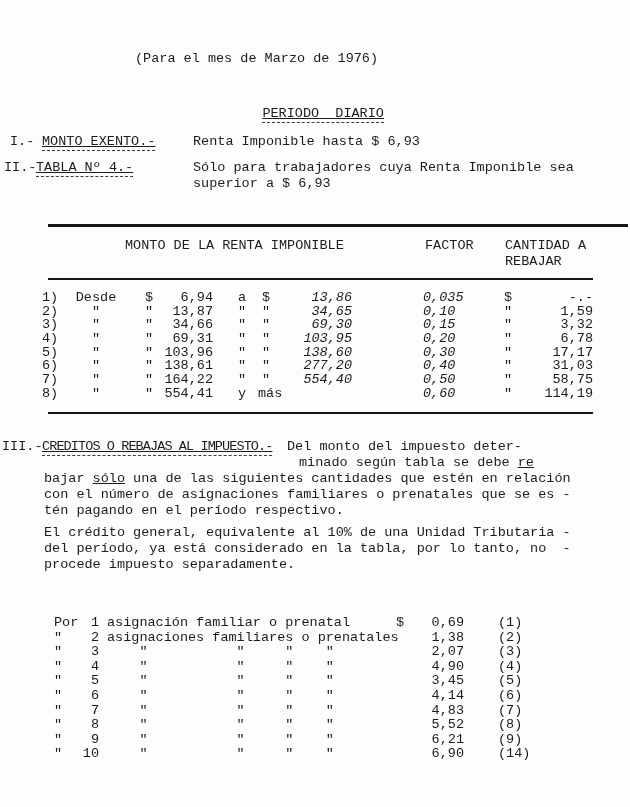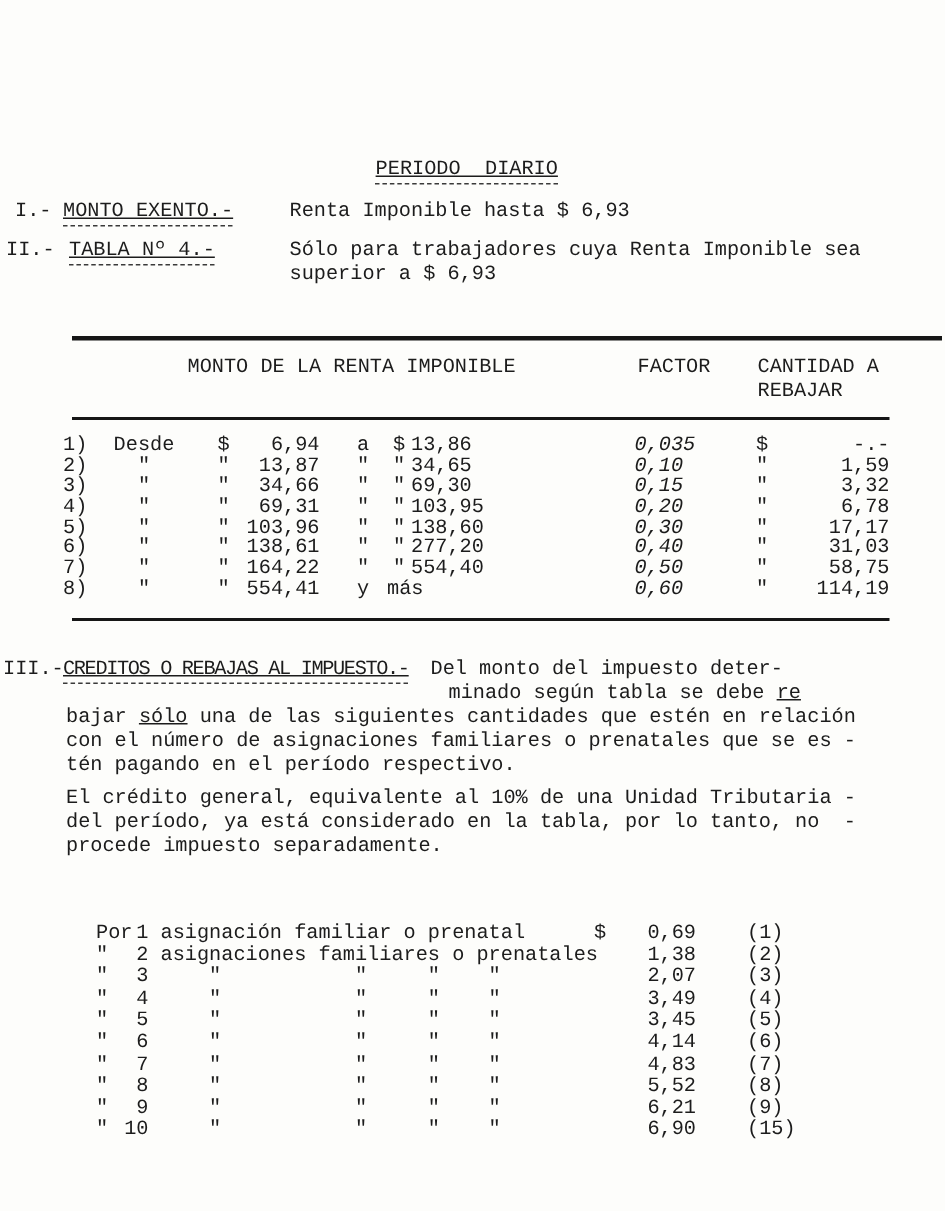--- a/index.html
+++ b/index.html
@@ -22,53 +22,54 @@
   
   .trows{position:absolute;left:42px;top:291px;width:560px;}
   .trow{position:relative;height:13.7px;}
   .tc{position:absolute;top:0;white-space:pre;line-height:13.7px;}
   .tc-num{left:0;}
   .tc-desde{left:26px;width:56px;text-align:center;}
   .tc-cur1{left:98px;width:18px;text-align:center;}
   .tc-from{left:118px;width:53px;text-align:right;}
   .tc-a{left:192px;width:16px;text-align:center;}
   .tc-cur2{left:216px;width:16px;text-align:center;}
-  .tc-to{left:232px;width:78px;text-align:left;}
+  .tc-to{left:232px;width:78px;text-align:right;font-style:italic;}
   .tc-factor{left:381px;font-style:italic;}
   .tc-cur3{left:458px;width:16px;text-align:center;}
   .tc-amt{left:474px;width:77px;text-align:right;}
   
   .arows{position:absolute;left:48px;top:616px;width:540px;}
   .arow{position:relative;height:14.6px;}
   .ac{position:absolute;top:0;white-space:pre;line-height:14.6px;}
-  .ac-por{left:16px;font-family:Liberation Mono, monospace;}
+  .ac-por{left:6px;font-family:Liberation Mono, monospace;}
   .ac-n{left:30px;width:21px;text-align:right;}
   .ac-desc{left:59px;}
   .ac-cur{left:348px;}
   .ac-amt{left:368px;width:48px;text-align:right;}
   .ac-ref{left:450px;}
 </style>
 </head>
 <body>
 
 <div class="page">
 
-  <div class="abs" style="left:218px;top:93px;">
+  <div class="abs" style="left:135px;top:52px;">(Para el mes de Marzo de 1976)</div>
+  <div class="abs" style="left:230px;top:93px;">
     <span class="u2">PERIODO  DIARIO</span>
   </div>
 
   <div>
     <span class="abs" style="left:10px;top:135px;">I.-</span>
     <span class="abs" style="left:42px;top:135px;"><span class="u2">MONTO EXENTO.-</span></span>
     <span class="abs" style="left:193px;top:135px;">Renta Imponible hasta $ 6,93</span>
   </div>
 
   <div>
     <span class="abs" style="left:4px;top:161px;">II.-</span>
-    <span class="abs" style="left:46px;top:161px;"><span class="u2">TABLA Nº 4.-</span></span>
+    <span class="abs" style="left:36px;top:161px;"><span class="u2">TABLA Nº 4.-</span></span>
     <span class="abs" style="left:193px;top:161px;text-align:center;">Sólo para trabajadores cuya Renta Imponible sea</span>
     <span class="abs" style="left:193px;top:177px;">superior a $ 6,93</span>
   </div>
 
   <div>
     <div class="rule" style="left:48px;top:224px;width:580px;height:3px;"></div>
     <span class="abs" style="left:125px;top:239px;">MONTO DE LA RENTA IMPONIBLE</span>
     <span class="abs" style="left:425px;top:239px;">FACTOR</span>
     <span class="abs" style="left:505px;top:239px;">CANTIDAD A</span>
     <span class="abs" style="left:505px;top:255px;text-align:right;">REBAJAR</span>
@@ -224,21 +225,21 @@
         <span class="ac ac-cur"></span>
         <span class="ac ac-amt">2,07</span>
         <span class="ac ac-ref">(3)</span>
       </div>
 
       <div class="arow">
         <span class="ac ac-por">"</span>
         <span class="ac ac-n">4</span>
         <span class="ac ac-desc">    "           "     "    "</span>
         <span class="ac ac-cur"></span>
-        <span class="ac ac-amt">3,49</span>
+        <span class="ac ac-amt">4,90</span>
         <span class="ac ac-ref">(4)</span>
       </div>
 
       <div class="arow">
         <span class="ac ac-por">"</span>
         <span class="ac ac-n">5</span>
         <span class="ac ac-desc">    "           "     "    "</span>
         <span class="ac ac-cur"></span>
         <span class="ac ac-amt">3,45</span>
         <span class="ac ac-ref">(5)</span>
@@ -279,17 +280,17 @@
         <span class="ac ac-amt">6,21</span>
         <span class="ac ac-ref">(9)</span>
       </div>
 
       <div class="arow">
         <span class="ac ac-por">"</span>
         <span class="ac ac-n">10</span>
         <span class="ac ac-desc">    "           "     "    "</span>
         <span class="ac ac-cur"></span>
         <span class="ac ac-amt">6,90</span>
-        <span class="ac ac-ref">(15)</span>
+        <span class="ac ac-ref">(14)</span>
       </div>
     </div>
 
 </div>
 
 </body></html>

